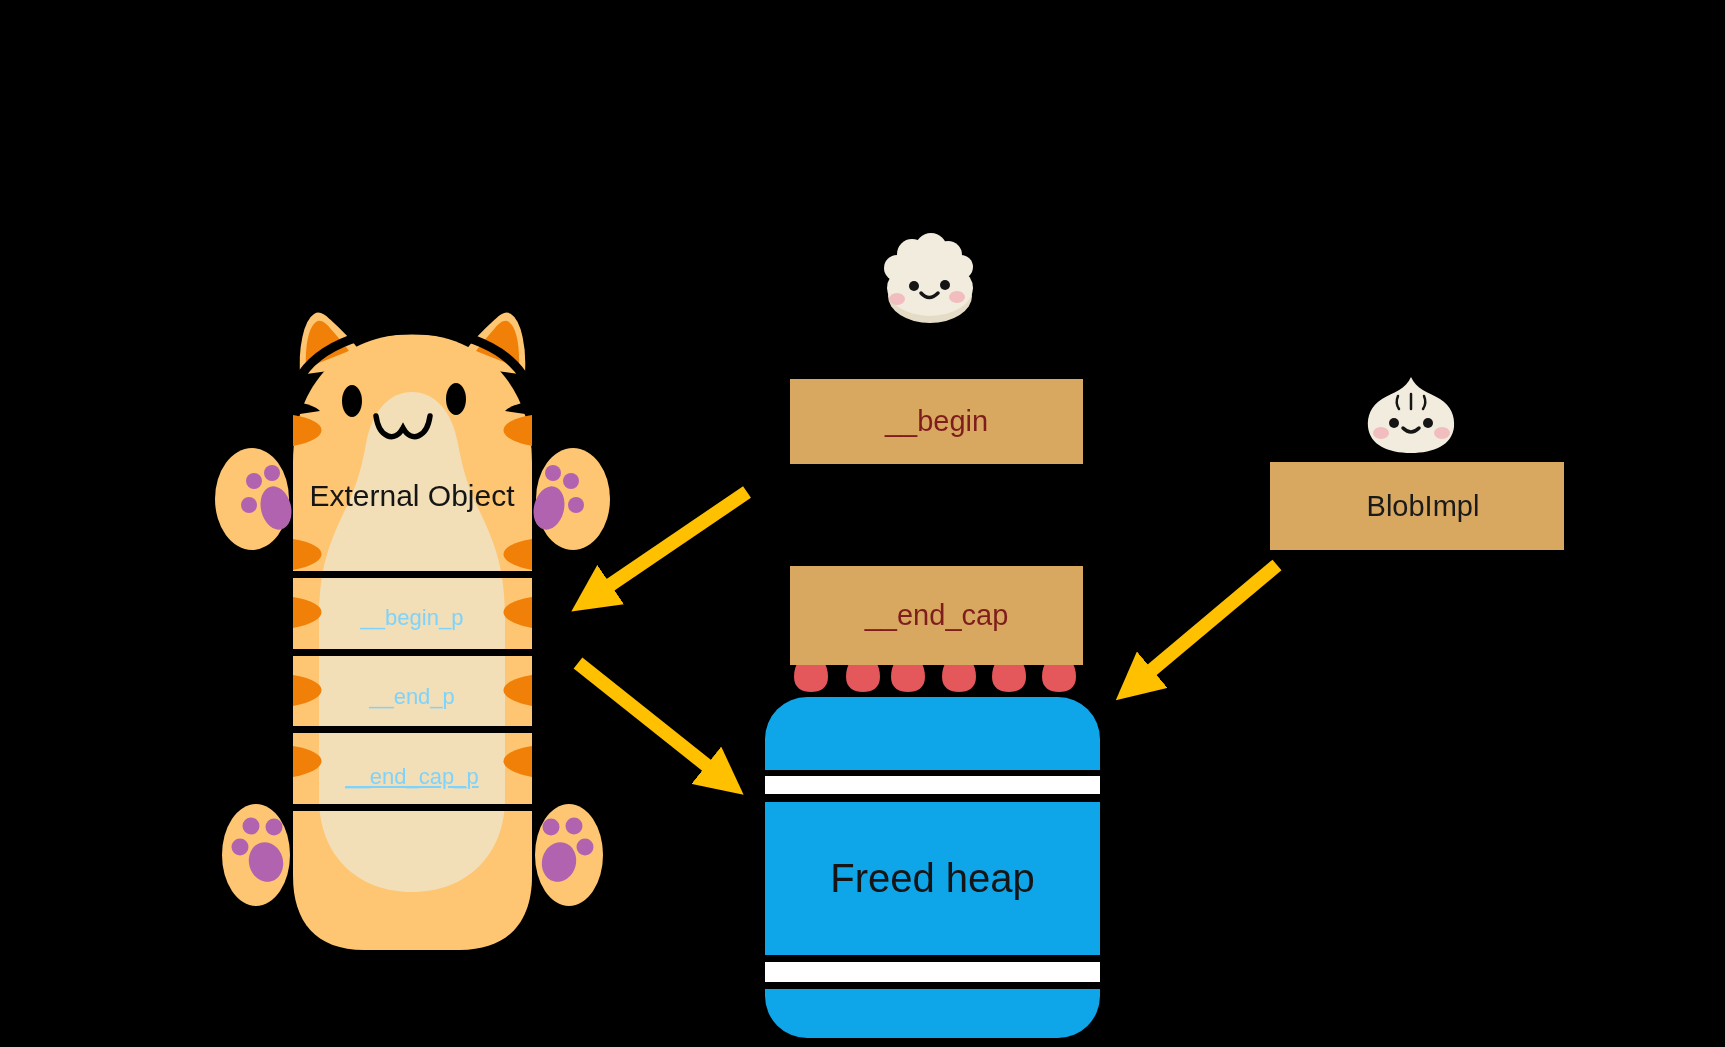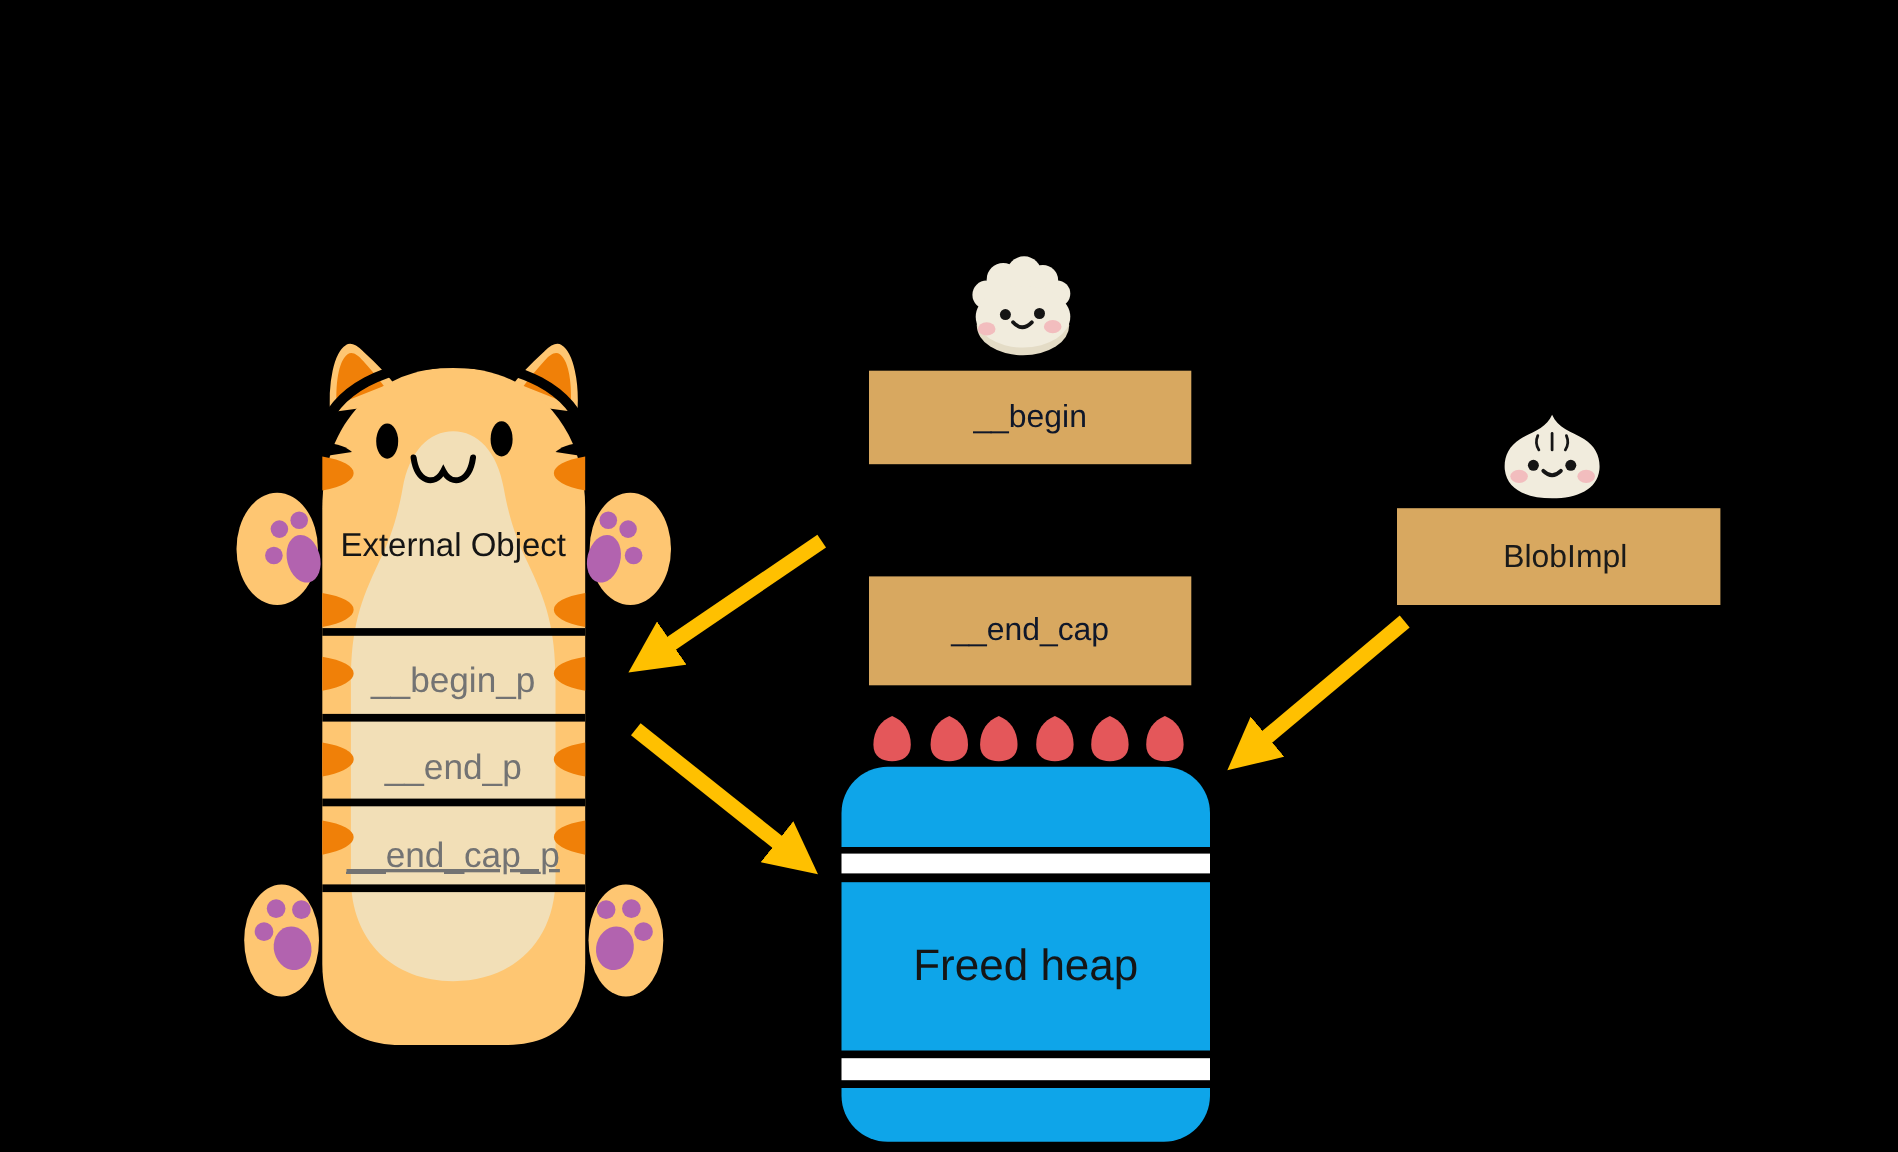--- a/index.html
+++ b/index.html
@@ -4,21 +4,21 @@
 <style>
   html,body{margin:0;padding:0;background:#000;}
   .stage{
     position:relative;width:1725px;height:1047px;background:#000;
     font-family:"Liberation Sans",sans-serif;color:#111;overflow:hidden;
   }
   .stage svg{position:absolute;left:0;top:0;}
   .struct-box{
     position:absolute;left:790px;width:293px;background:#D8A860;
     display:flex;align-items:center;justify-content:center;
-    font-size:29px;color:#0f172a;
+    font-size:29px;color:#7f1d1d;margin-top:42px;
   }
   .box-begin{top:337px;height:85px;}
   .box-end{top:430px;height:86px;}
   .box-endcap{top:524px;height:99px;}
   .blob-box{
     position:absolute;left:1270px;top:462px;width:282px;height:88px;background:#D8A860;
     display:flex;align-items:center;justify-content:center;font-size:29px;color:#1a1a1a;padding-left:12px;
   }
   .cake-sec{position:absolute;left:765px;width:335px;background:#0ea5e9;}
   .cake-top{top:697px;height:73px;border-radius:42px 42px 0 0;}
@@ -26,21 +26,21 @@
   .cake-mid{top:802px;height:153px;display:flex;align-items:center;justify-content:center;font-size:40px;color:#151515;}
   .cake-stripe2{top:962px;height:20px;background:#FFFFFF;}
   .cake-bottom{top:989px;height:49px;border-radius:0 0 42px 42px;}
   .cat-title{
     position:absolute;left:302px;top:476px;width:220px;text-align:center;
     font-size:30px;line-height:40px;color:#151515;
   }
   .cat-title span{display:block;}
   .cat-field{
     position:absolute;left:292px;width:240px;height:40px;text-align:center;
-    font-size:32px;line-height:40px;color:#737373;
+    font-size:22px;line-height:40px;color:#7dd3fc;
   }
   .field-begin{top:598px;}
   .field-end{top:677px;}
   .field-endcap{top:757px;text-decoration:underline;}
 </style>
 </head>
 <body>
 
 <div class="stage">
 

